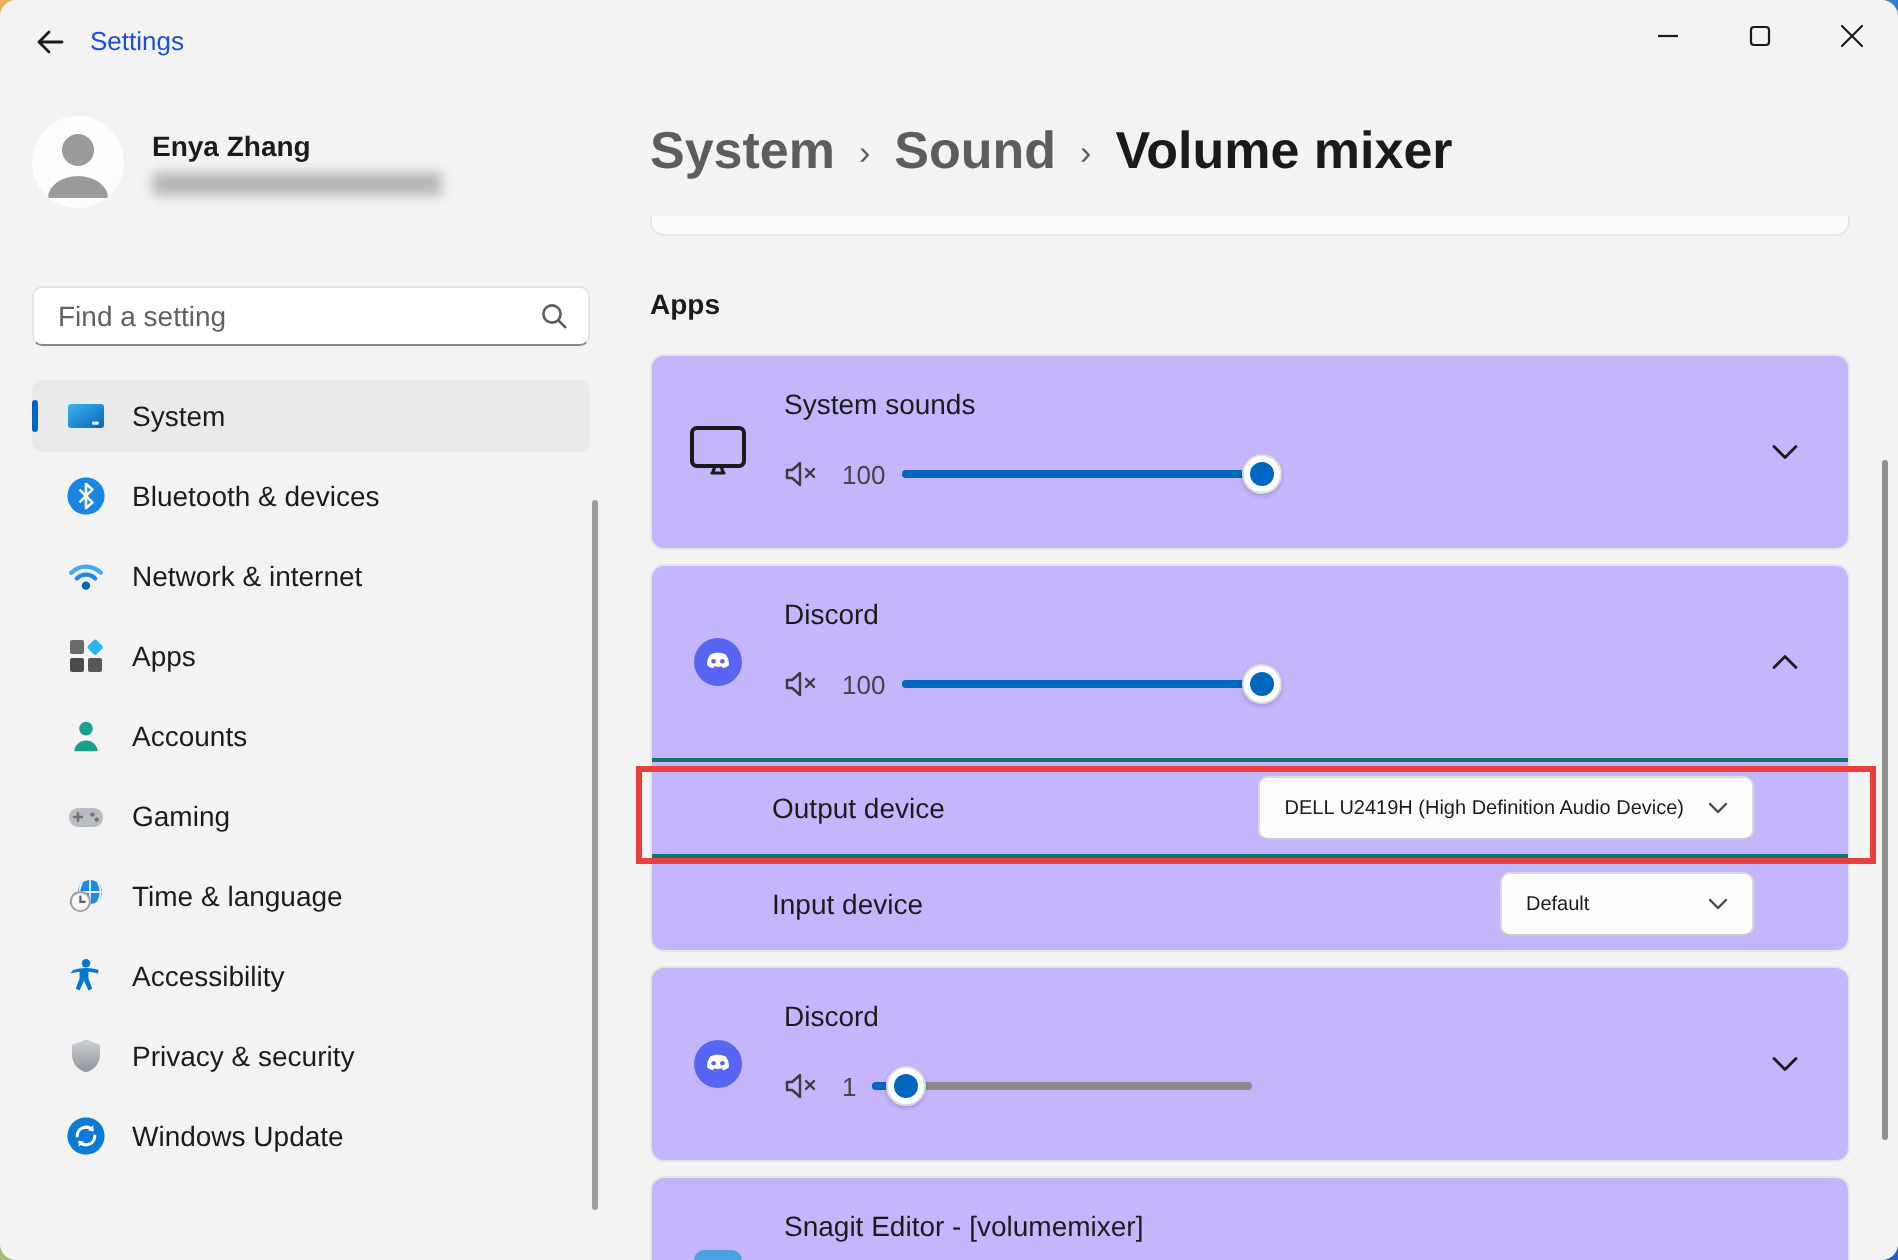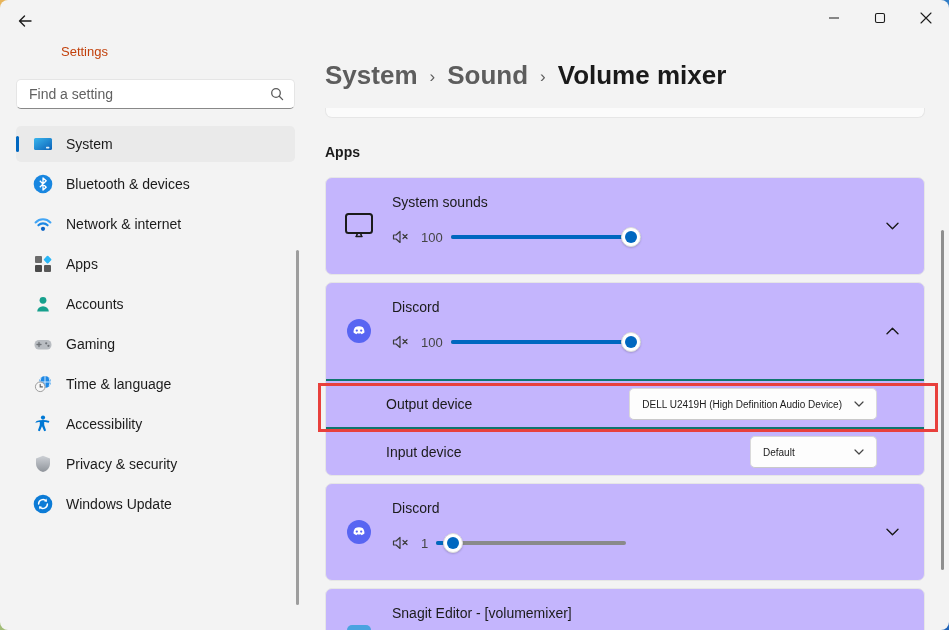--- a/index.html
+++ b/index.html
@@ -13,21 +13,21 @@
     width:949px;height:630px;overflow:hidden;
     font-family:"Liberation Sans",sans-serif;color:#1b1b1b;
     background:linear-gradient(115deg,#e8b45a 0%,#8fbf7f 30%,#3c8fd0 60%,#1f63b8 100%);
   }
   .window{
     position:absolute;inset:0;background:#f3f3f3;border-radius:8px;overflow:hidden;
   }
   
   .titlebar{position:absolute;top:0;left:0;right:0;height:40px;}
   .back-btn{position:absolute;left:8px;top:6px;width:34px;height:30px;border:none;background:transparent;border-radius:4px;cursor:pointer;padding:0;display:flex;align-items:center;justify-content:center;}
-  .win-title{position:absolute;left:61px;top:13px;font-size:13px;color:#c2410c;margin-top:31px;}
+  .win-title{position:absolute;left:45px;top:13px;font-size:13px;color:#1d4ed8;}
   .win-controls{position:absolute;right:0;top:0;display:flex;}
   .win-btn{width:46px;height:35px;border:none;background:transparent;display:flex;align-items:center;justify-content:center;cursor:pointer;padding:0;}
   
   .sidebar{position:absolute;left:0;top:40px;bottom:0;width:310px;}
   .profile{display:flex;align-items:center;gap:14px;padding:18px 0 0 16px;cursor:pointer;}
   .avatar{width:46px;height:46px;border-radius:50%;background:#fdfdfd;overflow:hidden;flex:0 0 auto;display:flex;align-items:center;justify-content:center;}
   .profile-name{font-size:14px;font-weight:700;line-height:18px;}
   .email-blur{margin-top:4px;width:145px;height:12px;border-radius:3px;background:#a9a9a9;filter:blur(3px);opacity:.8;}
   .searchbox{position:relative;margin:39px 0 0 16px;width:279px;height:30px;background:#ffffff;border:1px solid #e5e5e5;border-bottom-color:#888;border-radius:5px;}
   .searchbox input{position:absolute;inset:0;border:none;background:transparent;outline:none;padding:0 30px 0 12px;font-size:14px;font-family:"Liberation Sans",sans-serif;color:#1b1b1b;}
@@ -97,20 +97,32 @@
       </button>
       <button class="win-btn">
         <svg width="12" height="12" viewBox="0 0 12 12">
             <path d="M1 1 L11 11 M11 1 L1 11" stroke="#1b1b1b" stroke-width="1.1" stroke-linecap="round"></path>
           </svg>
       </button>
     </div>
   </div>
 
   <aside class="sidebar">
+    <div class="profile">
+      <div class="avatar">
+        <svg width="46" height="46" viewBox="0 0 46 46">
+            <circle cx="23" cy="17" r="8" fill="#9a9a9a"></circle>
+            <path d="M8 41 a15 11 0 0 1 30 0 z" fill="#9a9a9a"></path>
+          </svg>
+      </div>
+      <div class="profile-text">
+        <div class="profile-name">Enya Zhang</div>
+        <div class="email-blur"></div>
+      </div>
+    </div>
 
     <div class="searchbox">
       <input placeholder="Find a setting" style="">
       <span class="search-icon">
         <svg width="16" height="16" viewBox="0 0 16 16">
             <circle cx="7" cy="7" r="4.3" stroke="#5b5b5b" stroke-width="1.3" fill="none"></circle>
             <path d="M10.3 10.3 L13.6 13.6" stroke="#5b5b5b" stroke-width="1.3" stroke-linecap="round"></path>
           </svg>
       </span>
     </div>

